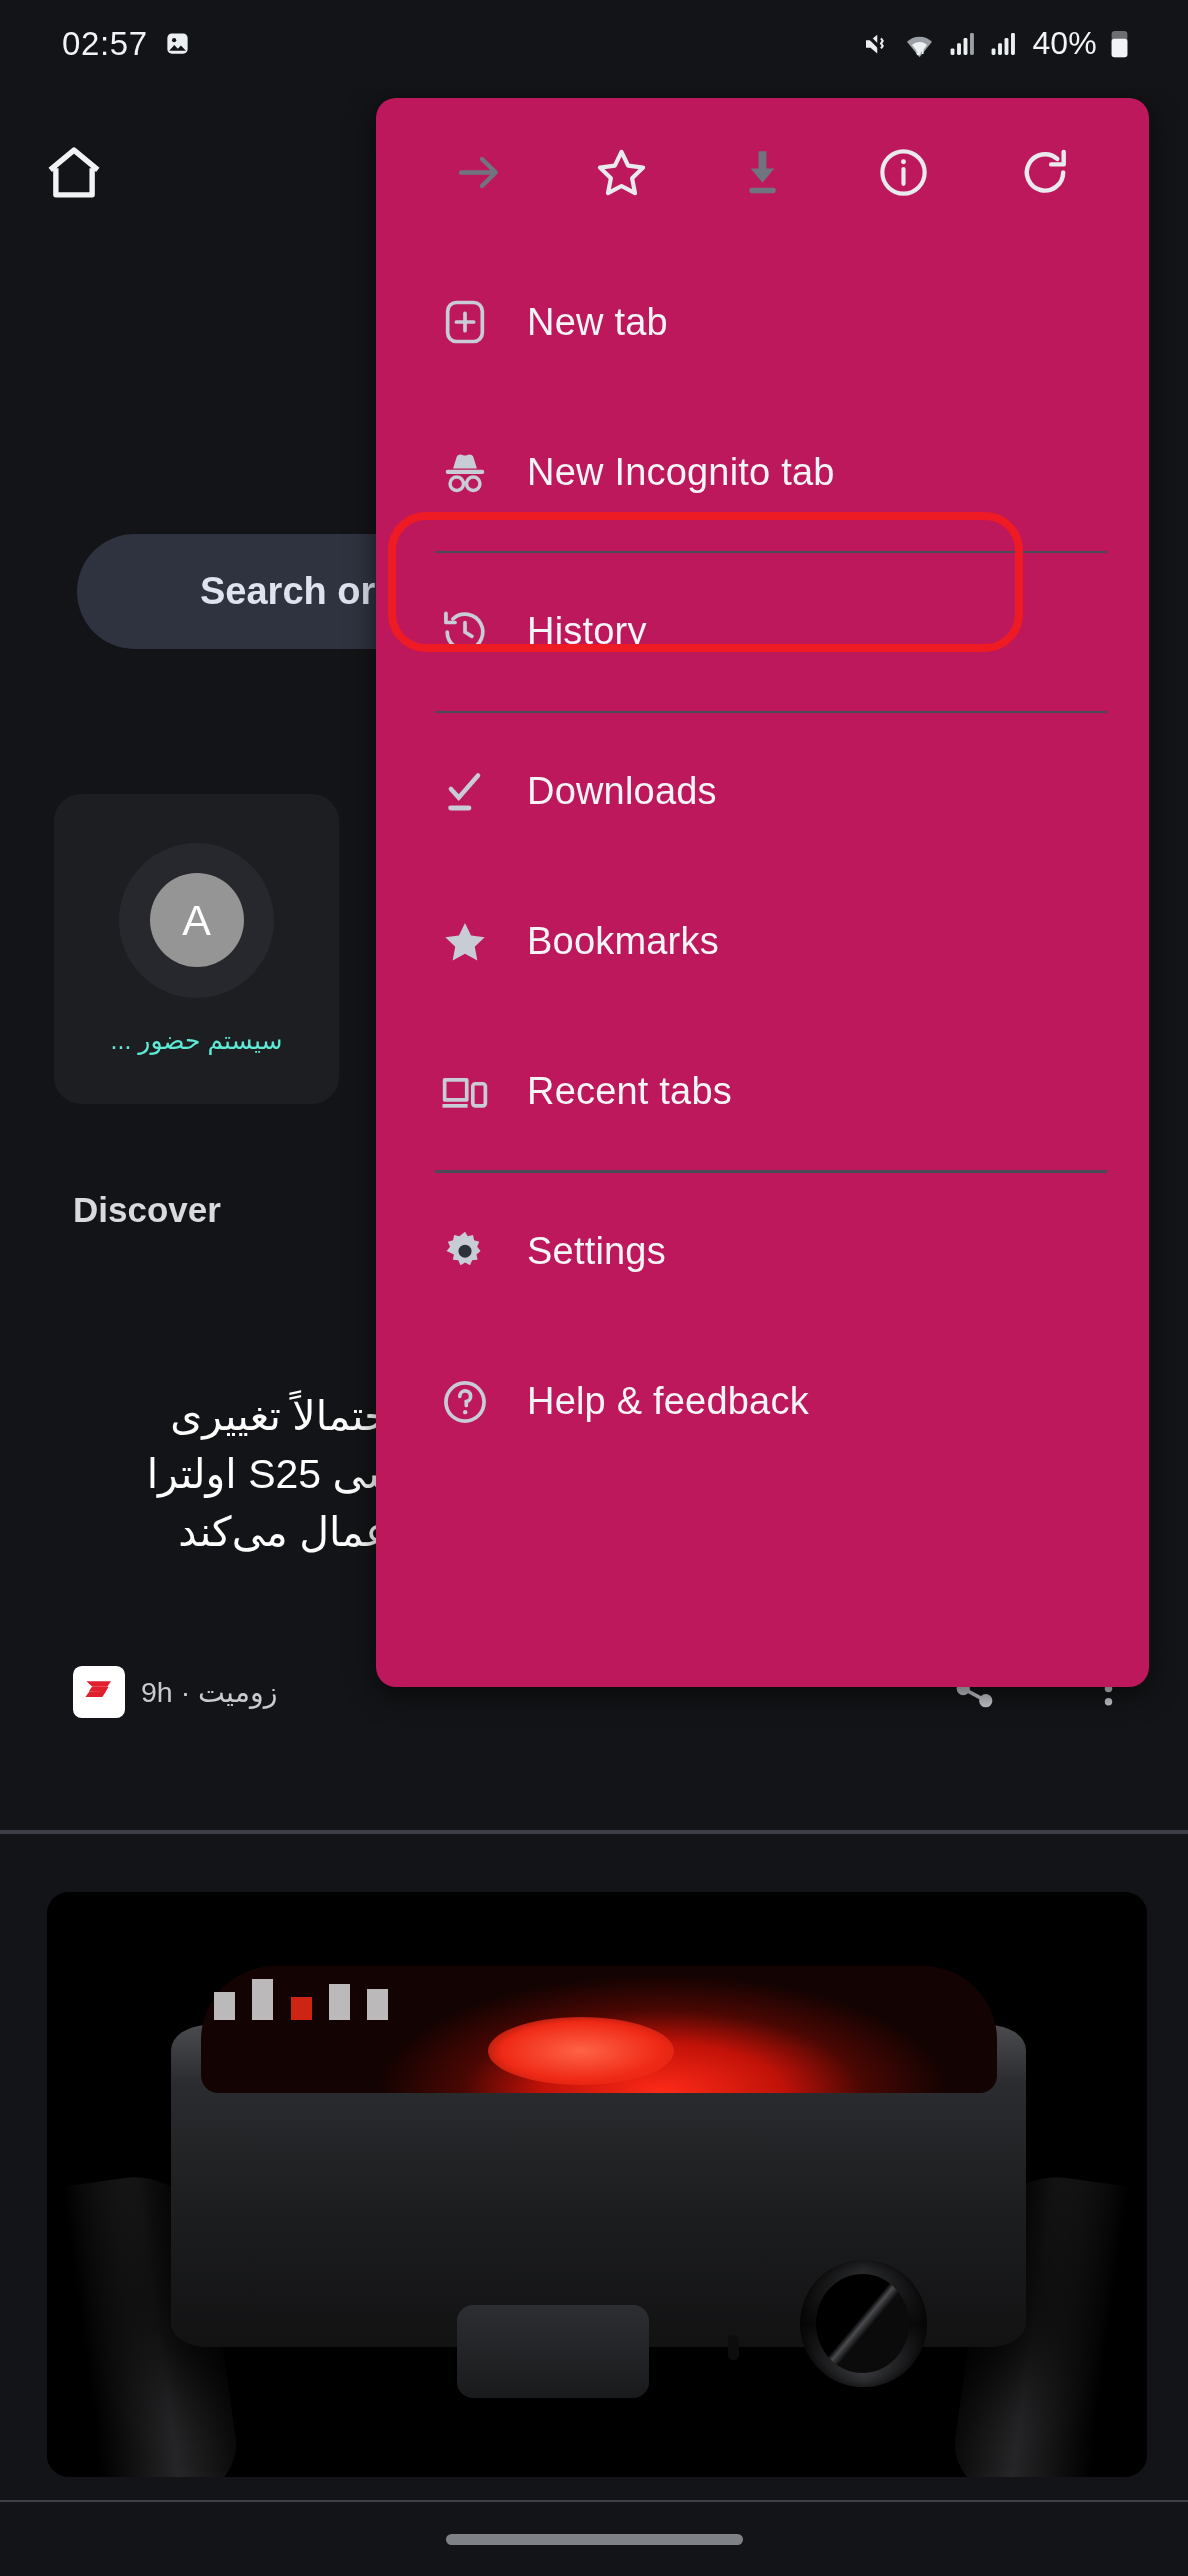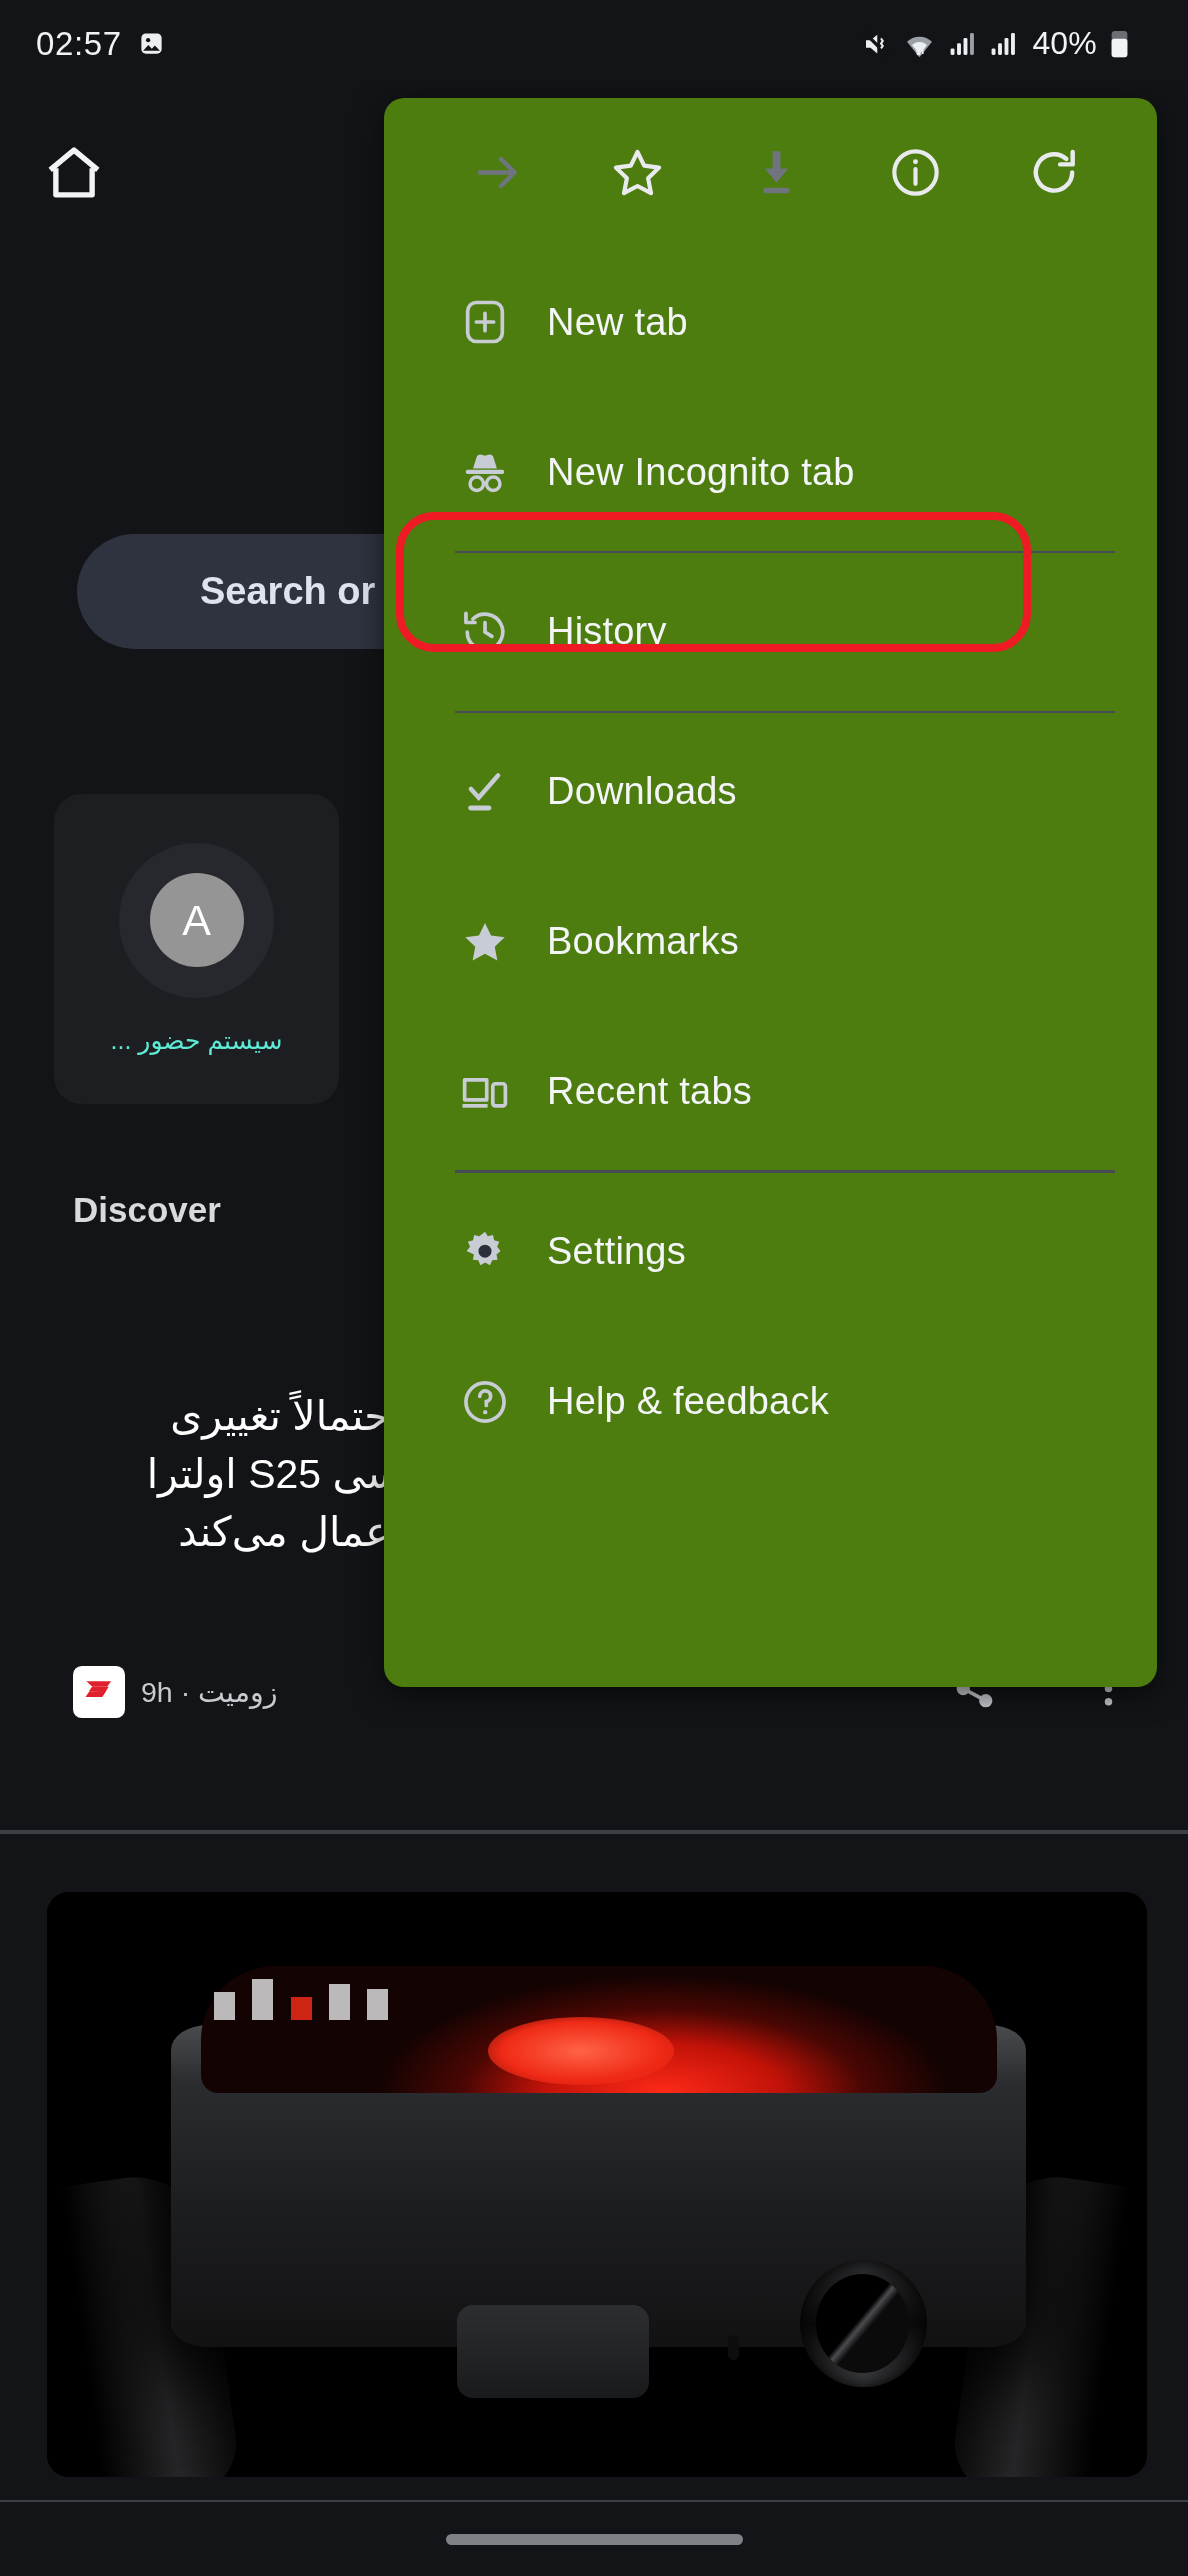--- a/index.html
+++ b/index.html
@@ -7,21 +7,21 @@
   body{
     font-family:"Liberation Sans","DejaVu Sans",sans-serif;
     width:1189px;height:2576px;overflow:hidden;position:relative;
     background:#131417;color:#e8eaed;
   }
   .phone{position:absolute;inset:0;background:#131417;overflow:hidden;}
 
   
   .statusbar{position:absolute;left:0;top:0;width:1189px;height:87px;
     display:flex;align-items:center;justify-content:space-between;
-    padding:0 59px 0 36px;background:#131417;z-index:5;}
+    padding:0 59px 0 62px;background:#131417;z-index:5;}
   .sb-left{display:flex;align-items:center;gap:16px;}
   .sb-time{font-size:33px;font-weight:400;letter-spacing:0.6px;color:#f1f3f4;}
   .sb-right{display:flex;align-items:center;gap:12.4px;}
   .sb-pct{font-size:32px;font-weight:400;color:#f1f3f4;margin-left:2.5px;}
   .ico{display:inline-block;line-height:0;}
 
   
   .home-icon{position:absolute;left:40px;top:141px;z-index:1;}
   .searchpill{position:absolute;left:77px;top:534px;width:607px;height:115px;
     background:#2f333f;border-radius:59px;display:flex;align-items:center;
@@ -86,23 +86,23 @@
 
   .article2-head{position:absolute;right:50px;top:2502px;width:1090px;
     direction:rtl;text-align:right;font-size:40px;line-height:1.4;color:#ffffff;
     white-space:nowrap;overflow:hidden;z-index:1;}
 
   .navbar{position:absolute;left:0;bottom:0;width:1189px;height:76px;background:#131417;
     border-top:2.5px solid #3c3f45;display:flex;align-items:center;justify-content:center;z-index:6;}
   .navpill{width:297px;height:11px;border-radius:5.6px;background:#7e8186;}
 
   
-  .menu{position:absolute;left:384px;top:98px;width:773px;height:1589px;
-    background:#4d7c0f;border-radius:20px;z-index:4;
-    box-shadow:0 6.2px 28.5px rgba(0,0,0,.55);overflow:hidden;padding-left:12px;}
+  .menu{position:absolute;left:376px;top:98px;width:773px;height:1589px;
+    background:#be185d;border-radius:20px;z-index:4;
+    box-shadow:0 6.2px 28.5px rgba(0,0,0,.55);overflow:hidden;}
   .menu-top{height:149px;display:flex;align-items:center;justify-content:space-around;
     padding:0 33px;}
   .menu-top .mtbtn{width:81px;height:81px;display:flex;align-items:center;justify-content:center;}
   .menu-list{padding:0 0 11px 0;}
   .mi{display:flex;align-items:center;height:150px;padding-left:59px;gap:33px;position:relative;}
   .mi-ico{width:59px;min-width:59px;display:flex;align-items:center;justify-content:center;}
   .mi-lb{font-size:38px;color:#f4f5f7;font-weight:400;letter-spacing:0.2px;white-space:nowrap;}
   .msep{height:2.5px;background:#464b55;margin:3.7px 42px 3.7px 59px;}
 
   .hl{position:absolute;left:12.4px;top:414px;width:635px;height:140px;

